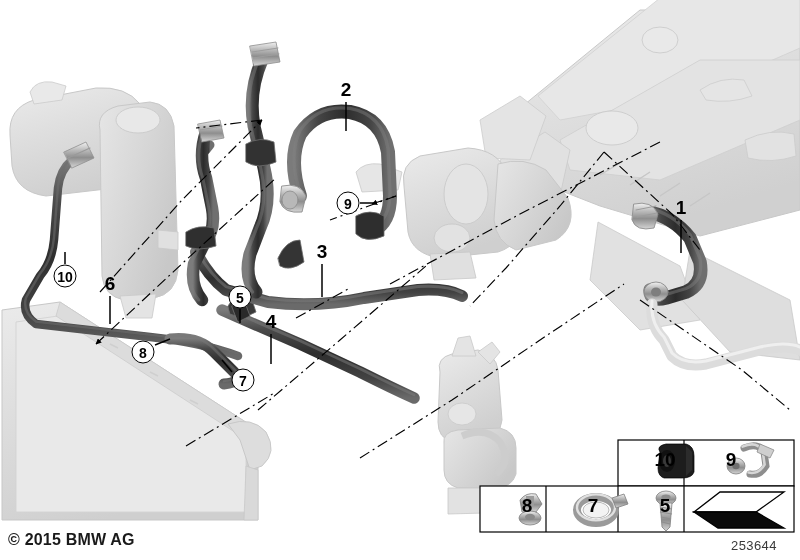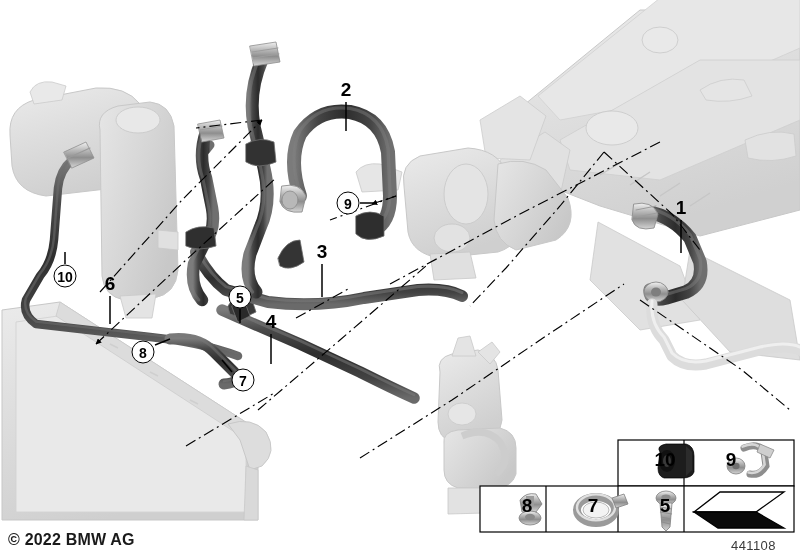--- a/index.html
+++ b/index.html
@@ -313,15 +313,15 @@
       <div class="ccirc" style="left: 65px; top: 276px;">10</div>
     </div>
   <div id="legend-numbers">
       <div class="lgnum" style="left: 665px; top: 460px;">10</div>
       <div class="lgnum" style="left: 731px; top: 460px;">9</div>
       <div class="lgnum" style="left: 527px; top: 506px;">8</div>
       <div class="lgnum" style="left: 593px; top: 506px;">7</div>
       <div class="lgnum" style="left: 665px; top: 506px;">5</div>
     </div>
 
-  <div id="copyright">© 2022 BMW AG</div>
-  <div id="partnum">441108</div>
+  <div id="copyright">© 2015 BMW AG</div>
+  <div id="partnum">253644</div>
 </div>
 
 </body></html>

